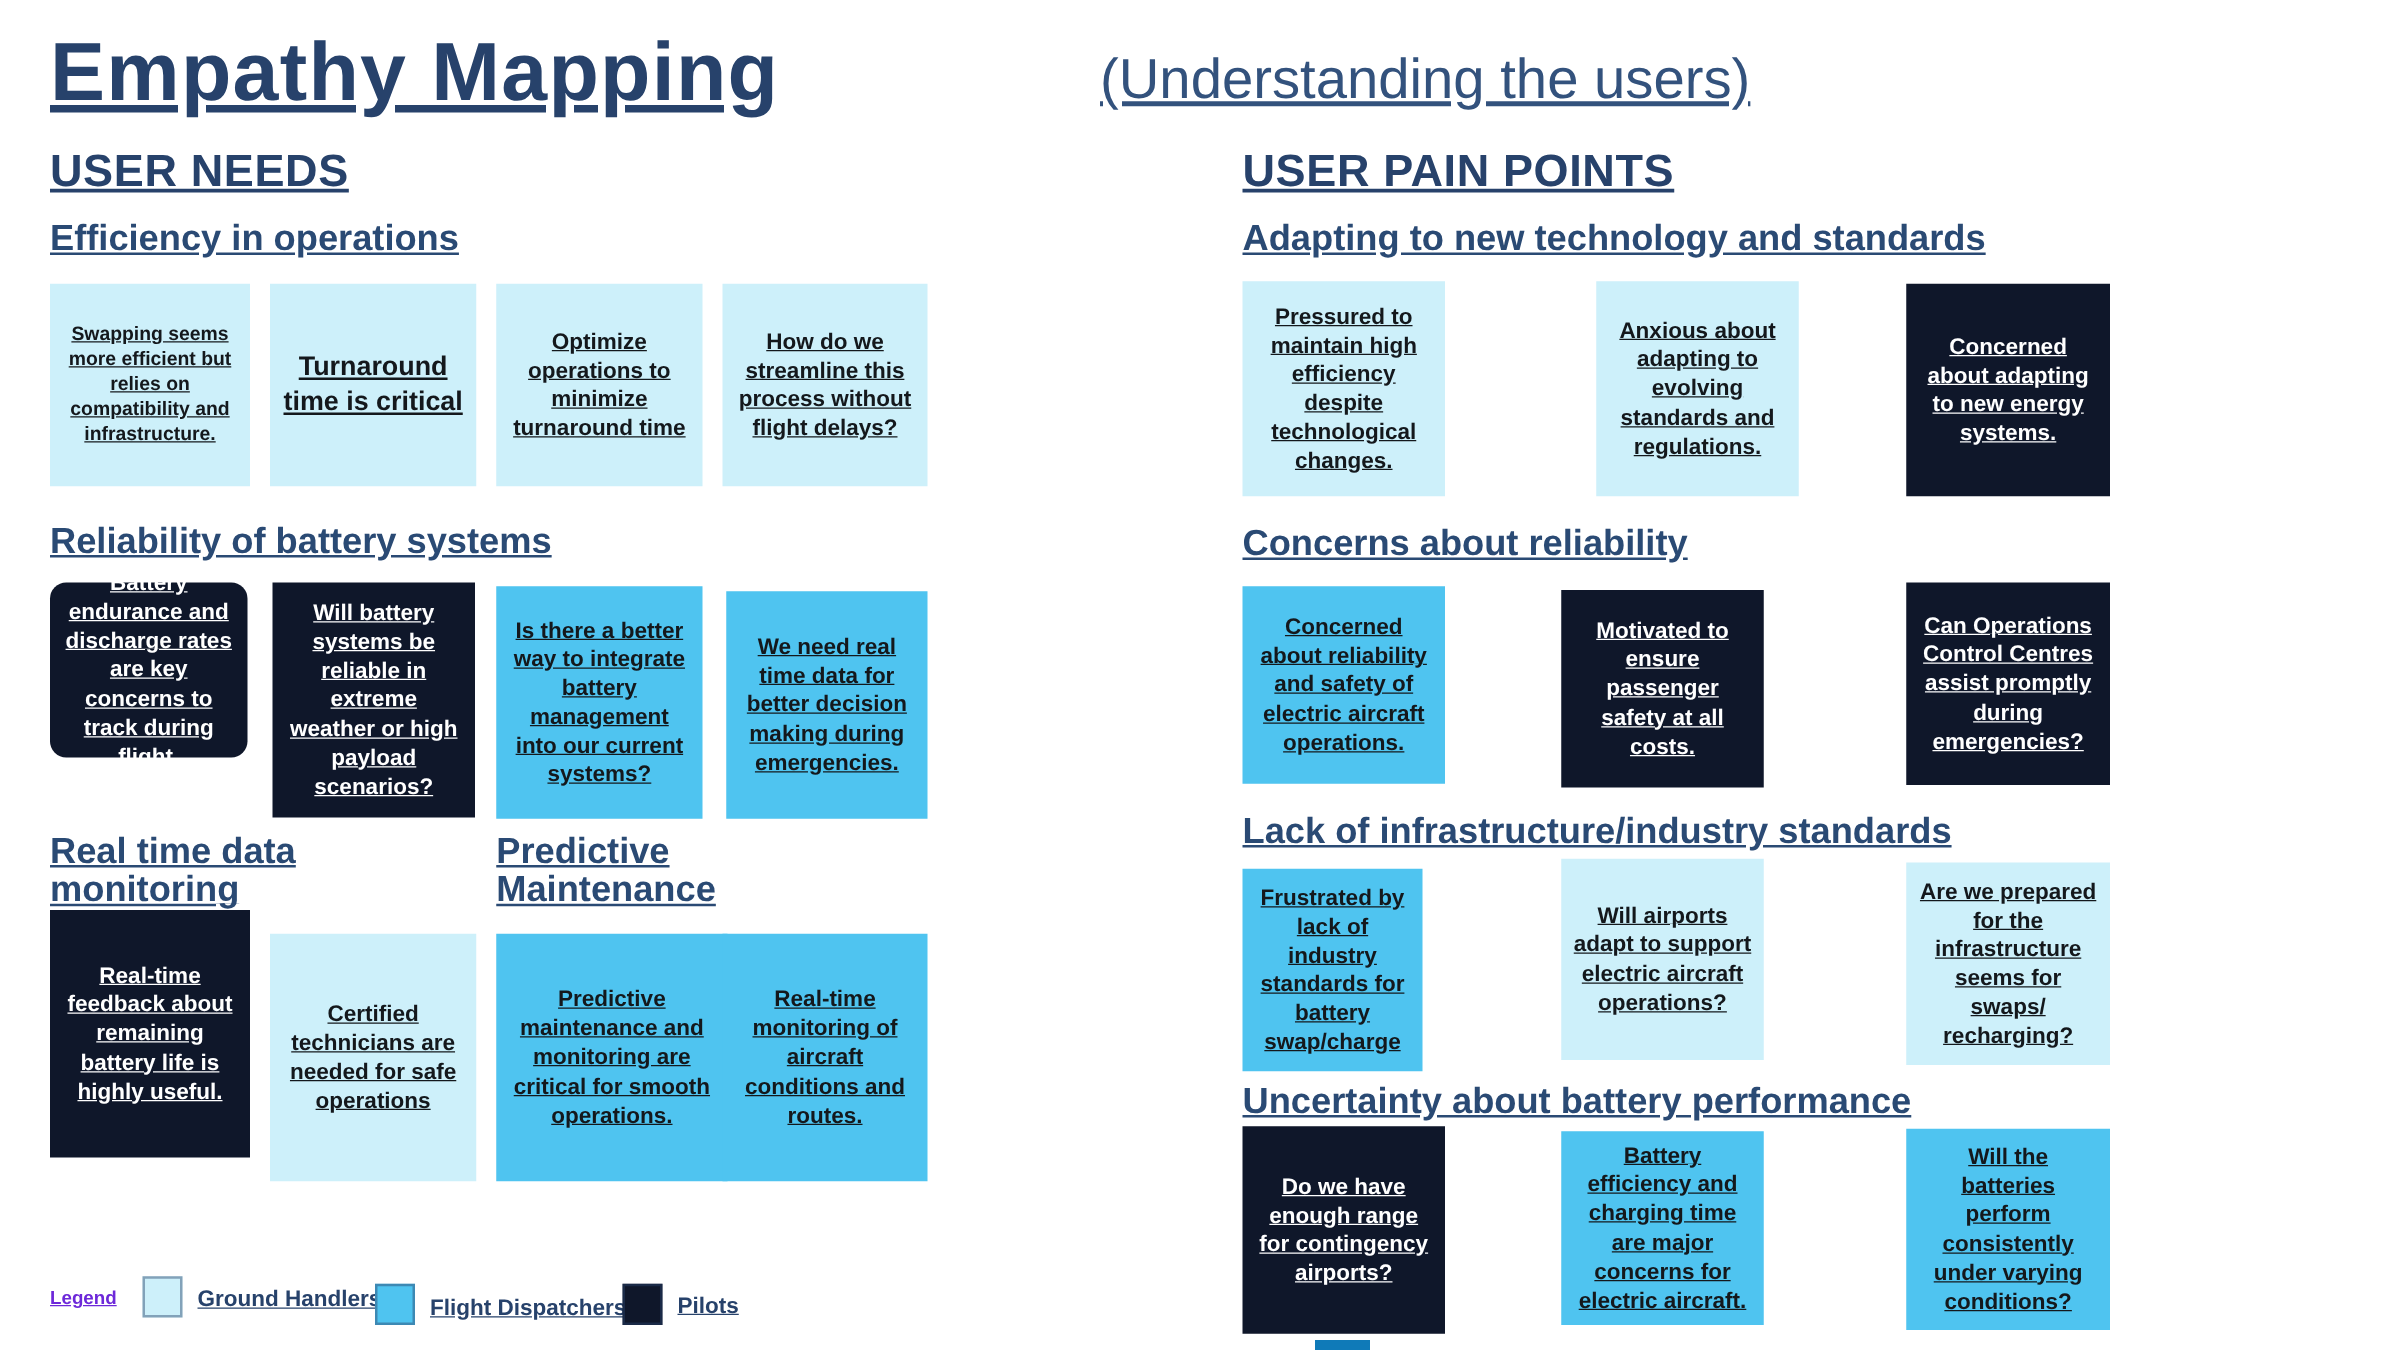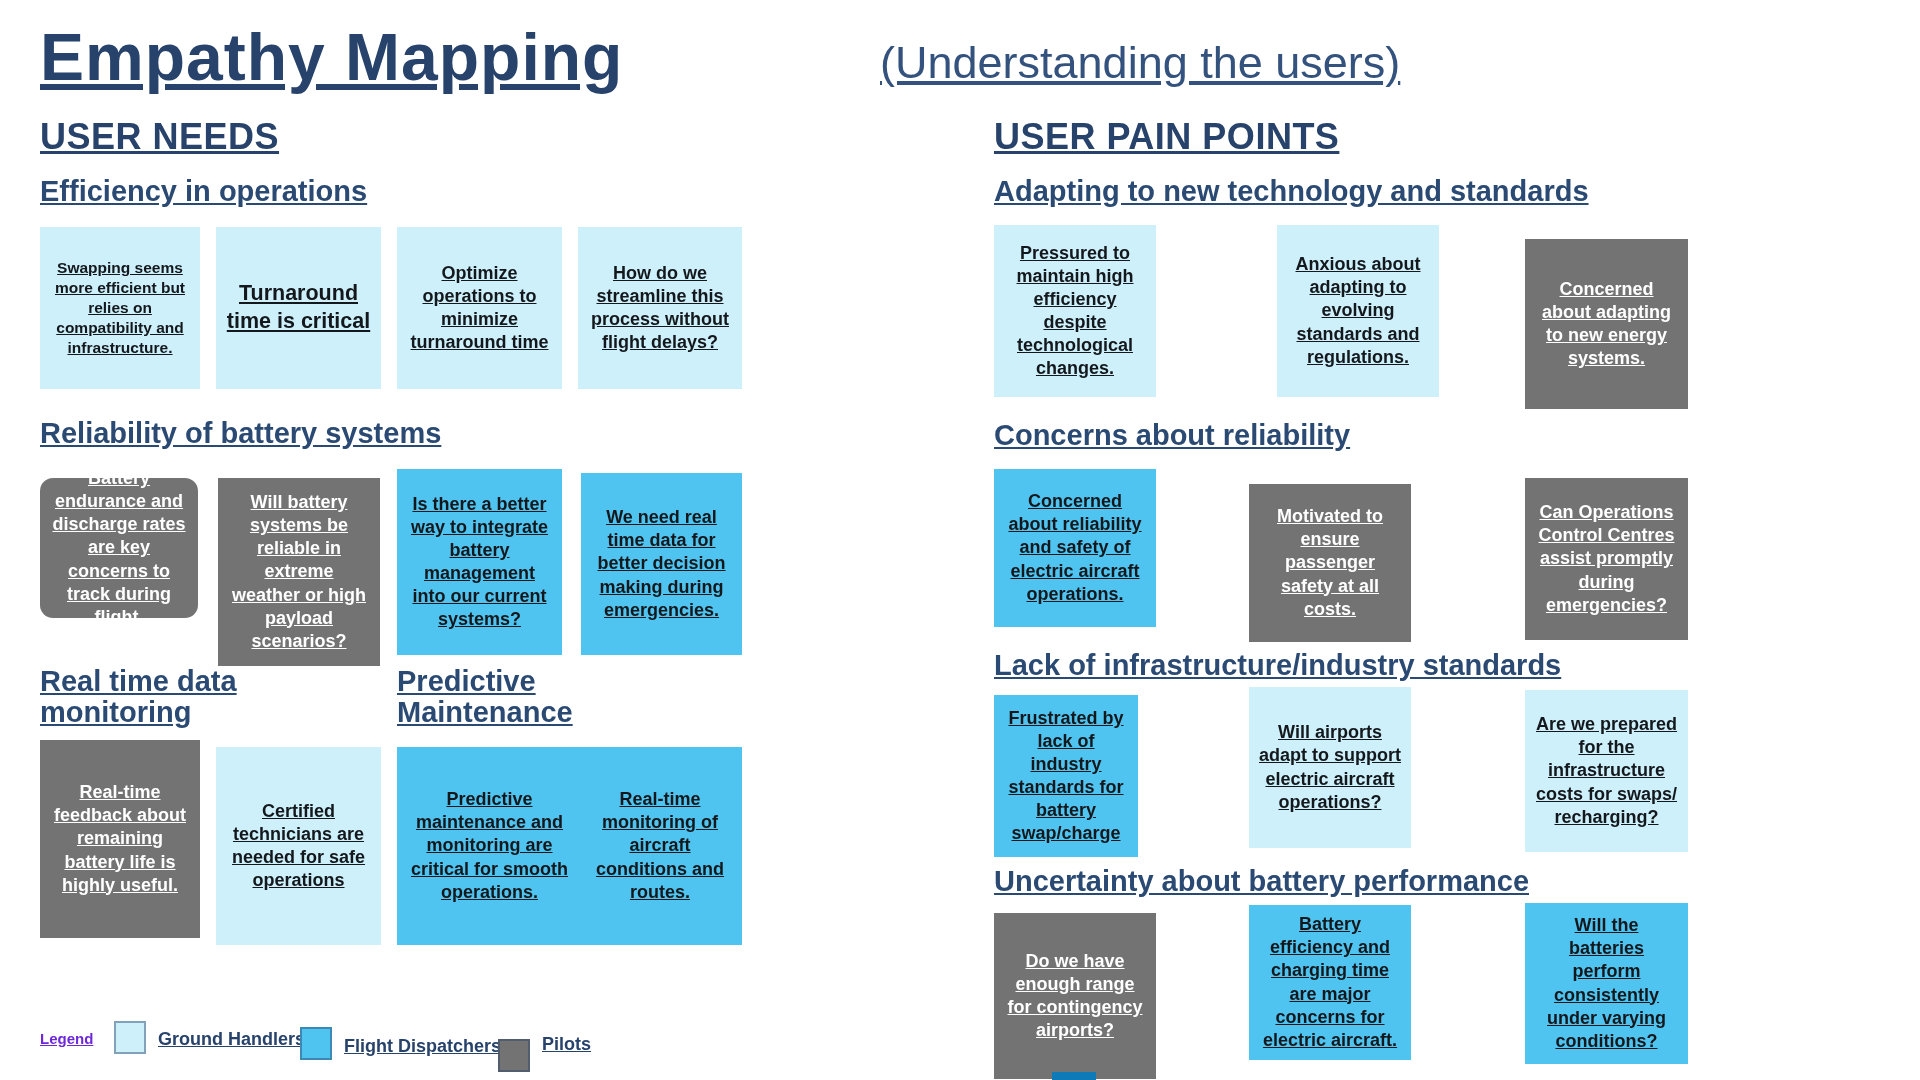--- a/index.html
+++ b/index.html
@@ -11,21 +11,21 @@
   .page-title{font-size:66px;font-weight:800;letter-spacing:1px;color:#27426B;line-height:1;white-space:nowrap;}
   .page-subtitle{font-size:45px;font-weight:400;color:#33527D;line-height:1;white-space:nowrap;}
   .col-title{font-size:36px;font-weight:800;letter-spacing:.5px;color:#27426B;line-height:1.05;white-space:nowrap;}
   .sec-h{font-size:29px;font-weight:700;color:#2A4A74;line-height:1.08;}
   .card{
     display:flex;align-items:center;justify-content:center;text-align:center;
     padding:6px 10px;box-sizing:border-box;font-weight:700;font-size:18px;line-height:1.28;
   }
   [data-audience="ground-handlers"]{background:#CDF0FA;color:#14181C;}
   [data-audience="flight-dispatchers"]{background:#4FC4F0;color:#14181C;}
-  [data-audience="pilots"]{background:#737373;color:#FFFFFF;margin-top:12px;}
+  [data-audience="pilots"]{background:#0f172a;color:#FFFFFF;}
   .legend-label{font-size:15px;font-weight:700;color:#6d28d9;}
   .legend-item-label{font-size:18px;font-weight:700;color:#27426B;}
   .swatch{width:32px;height:33px;border:2px solid rgba(39,66,107,.45);box-sizing:border-box;}
   .sliver{background:#0F7AB8;}
 </style>
 </head>
 <body>
 
 <div id="board">
 
@@ -62,21 +62,21 @@
   <div class="abs card" style="left:1525px;top:227px;width:163px;height:170px;" data-audience="pilots">Concerned about adapting to new energy systems.</div>
 
   <div class="abs sec-h" style="left:994px;top:420px;">Concerns about reliability</div>
   <div class="abs card" style="left:994px;top:469px;width:162px;height:158px;text-align:center;" data-audience="flight-dispatchers">Concerned about reliability and safety of electric aircraft operations.</div>
   <div class="abs card" style="left:1249px;top:472px;width:162px;height:158px;" data-audience="pilots">Motivated to ensure passenger safety at all costs.</div>
   <div class="abs card" style="left:1525px;top:466px;width:163px;height:162px;" data-audience="pilots">Can Operations Control Centres assist promptly during emergencies?</div>
 
   <div class="abs sec-h" style="left:994px;top:650px;">Lack of infrastructure/industry standards</div>
   <div class="abs card" style="left:994px;top:695px;width:144px;height:162px;" data-audience="flight-dispatchers">Frustrated by lack of industry standards for battery swap/charge</div>
   <div class="abs card" style="left:1249px;top:687px;width:162px;height:161px;" data-audience="ground-handlers">Will airports adapt to support electric aircraft operations?</div>
-  <div class="abs card" style="left:1525px;top:690px;width:163px;height:162px;" data-audience="ground-handlers">Are we prepared for the infrastructure costs for swaps/ recharging?</div>
+  <div class="abs card" style="left:1525px;top:690px;width:163px;height:162px;" data-audience="ground-handlers">Are we prepared for the infrastructure seems for swaps/ recharging?</div>
 
   <div class="abs sec-h" style="left:994px;top:866px;">Uncertainty about battery performance</div>
   <div class="abs card" style="left:994px;top:901px;width:162px;height:166px;" data-audience="pilots">Do we have enough range for contingency airports?</div>
   <div class="abs card" style="left:1249px;top:905px;width:162px;height:155px;" data-audience="flight-dispatchers">Battery efficiency and charging time are major concerns for electric aircraft.</div>
   <div class="abs card" style="left:1525px;top:903px;width:163px;height:161px;" data-audience="flight-dispatchers">Will the batteries perform consistently under varying conditions?</div>
 
   <div class="abs sliver" style="left:1052px;top:1072px;width:44px;height:8px;"></div>
 
   <div class="abs legend-label" style="left:40px;top:1030px;">Legend</div>
 

